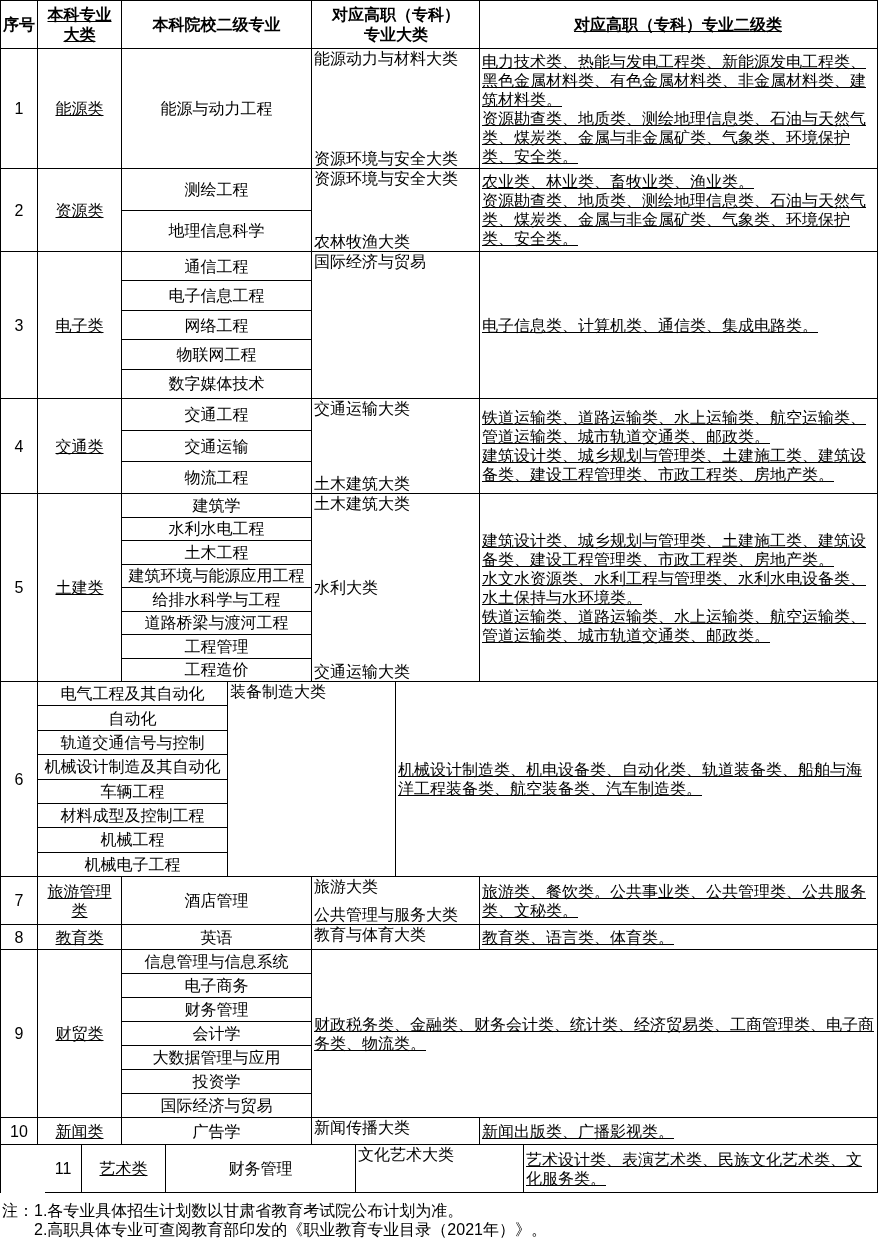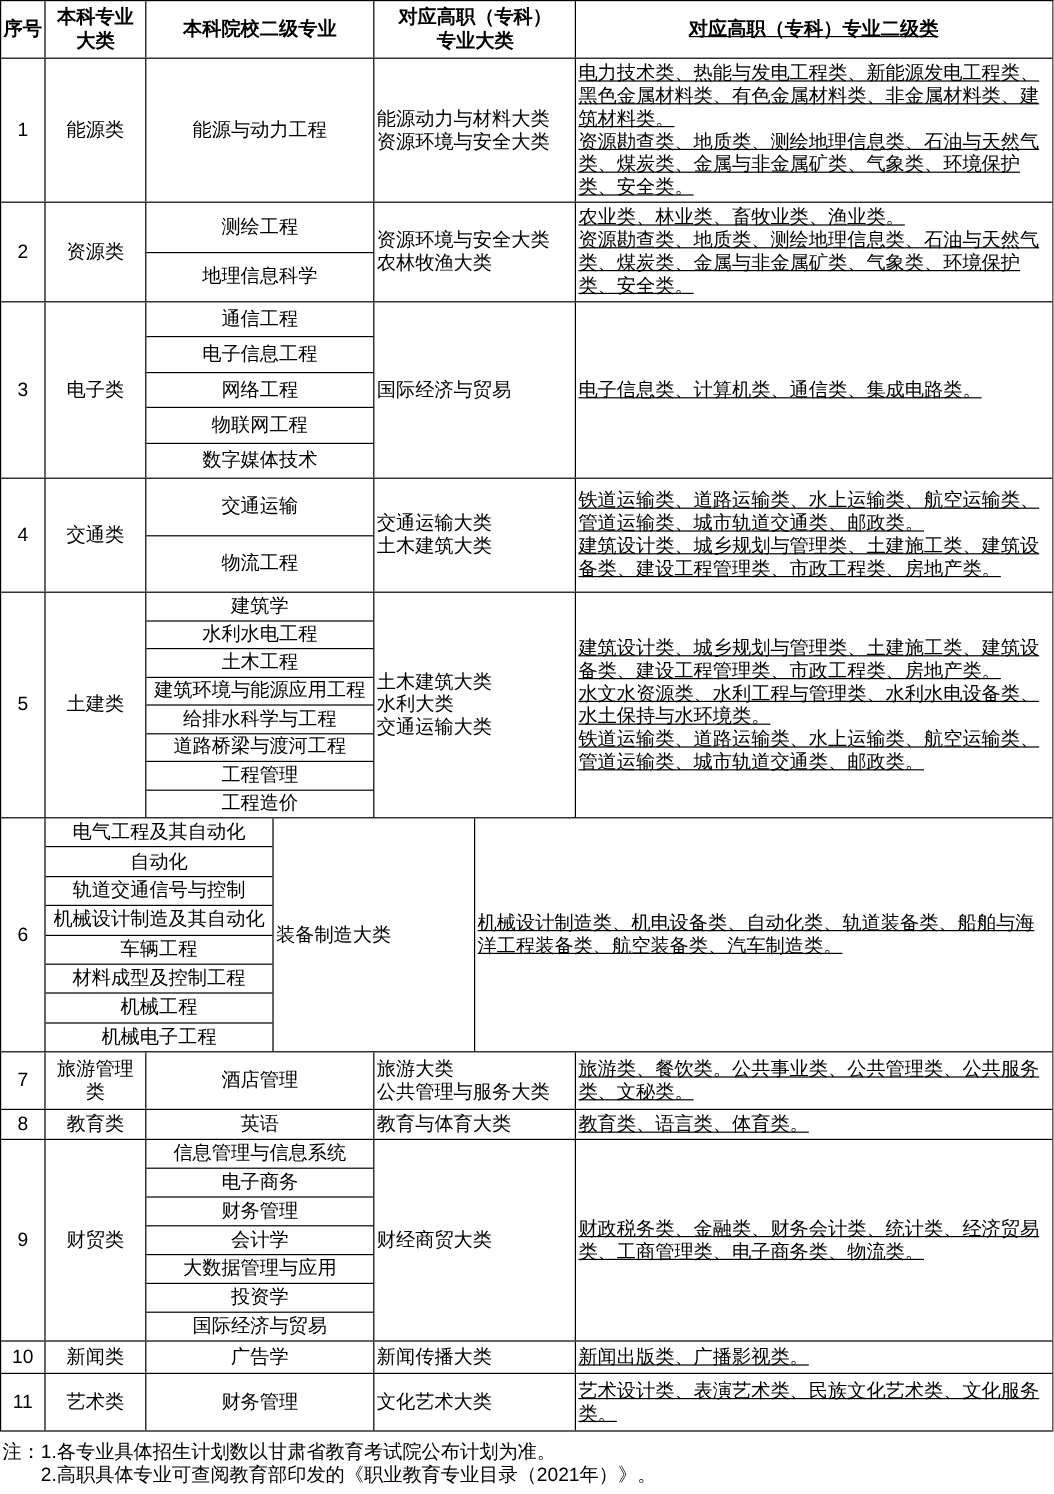--- a/index.html
+++ b/index.html
@@ -13,25 +13,25 @@
   }
   .table {
     width: 878px;
     border: 1px solid #000;
     border-bottom: none;
   }
   .trow { display: flex; border-bottom: 1px solid #000; }
   .c { border-right: 1px solid #000; }
   .c:last-child, .c5 { border-right: none; }
   .c1 { width: 37px; display: flex; align-items: center; justify-content: center; text-align: center; }
-  .c2 { width: 84px; display: flex; align-items: center; justify-content: center; text-align: center; padding: 4px 2px; }
+  .c2 { width: 84px; display: flex; align-items: center; justify-content: center; text-align: center; padding: 4px 2px; text-decoration: underline; }
   .c3 { width: 190px; border-right: 1px solid #000; display: flex; flex-direction: column; }
   .sub { flex: 1 1 0; border-bottom: 1px solid #000; display: flex; align-items: center; justify-content: center; padding: 0 2px; }
   .sub:last-child { border-bottom: none; }
-  .c4 { width: 168px; display: flex; flex-direction: column; justify-content: center; padding: 0 1px 0 2px; }
+  .c4 { width: 168px; display: flex; flex-direction: column; justify-content: space-between; padding: 0 1px 0 2px; }
   .c5 { flex: 1 1 0; display: flex; flex-direction: column; justify-content: center; padding: 0 3px 0 2px; text-decoration: underline; }
   .thead { height: 48px; }
   .th {
     display: flex; align-items: center; justify-content: center;
     font-weight: bold; text-align: center; white-space: pre-line; line-height: 20px;
   }
   .thead .c3h { width: 190px; border-right: 1px solid #000; }
   .notes { display: flex; padding: 8px 0 0 2px; }
   .notes-label { flex: 0 0 auto; }
   .note-items { flex: 1 1 auto; }
@@ -95,20 +95,21 @@
           <div class="line">国际经济与贸易</div>
         </div>
         <div class="c5">
           <div class="para">电子信息类、计算机类、通信类、集成电路类。</div>
         </div>
       </div>
       <div class="trow" style="height: 95px;">
         <div class="c c1">4</div>
         <div class="c c2">交通类</div>
         <div class="c3">
+          <div class="sub">交通工程</div>
           <div class="sub">交通运输</div>
           <div class="sub">物流工程</div>
         </div>
         <div class="c c4">
           <div class="line">交通运输大类</div>
           <div class="line">土木建筑大类</div>
         </div>
         <div class="c5">
           <div class="para">铁道运输类、道路运输类、水上运输类、航空运输类、管道运输类、城市轨道交通类、邮政类。</div>
           <div class="para">建筑设计类、城乡规划与管理类、土建施工类、建筑设备类、建设工程管理类、市政工程类、房地产类。</div>
@@ -189,41 +190,38 @@
         <div class="c c2">财贸类</div>
         <div class="c3">
           <div class="sub">信息管理与信息系统</div>
           <div class="sub">电子商务</div>
           <div class="sub">财务管理</div>
           <div class="sub">会计学</div>
           <div class="sub">大数据管理与应用</div>
           <div class="sub">投资学</div>
           <div class="sub">国际经济与贸易</div>
         </div>
-        <div class="c c4">
-          <div class="line">财经商贸大类</div>
-        </div>
         <div class="c5">
           <div class="para">财政税务类、金融类、财务会计类、统计类、经济贸易类、工商管理类、电子商务类、物流类。</div>
         </div>
       </div>
       <div class="trow" style="height: 27px;">
         <div class="c c1">10</div>
         <div class="c c2">新闻类</div>
         <div class="c3">
           <div class="sub">广告学</div>
         </div>
         <div class="c c4">
           <div class="line">新闻传播大类</div>
         </div>
         <div class="c5">
           <div class="para">新闻出版类、广播影视类。</div>
         </div>
       </div>
-      <div class="trow" style="height: 48px;">
+      <div class="trow" style="height: 48px; margin-left: 44px;">
         <div class="c c1">11</div>
         <div class="c c2">艺术类</div>
         <div class="c3">
           <div class="sub">财务管理</div>
         </div>
         <div class="c c4">
           <div class="line">文化艺术大类</div>
         </div>
         <div class="c5">
           <div class="para">艺术设计类、表演艺术类、民族文化艺术类、文化服务类。</div>

